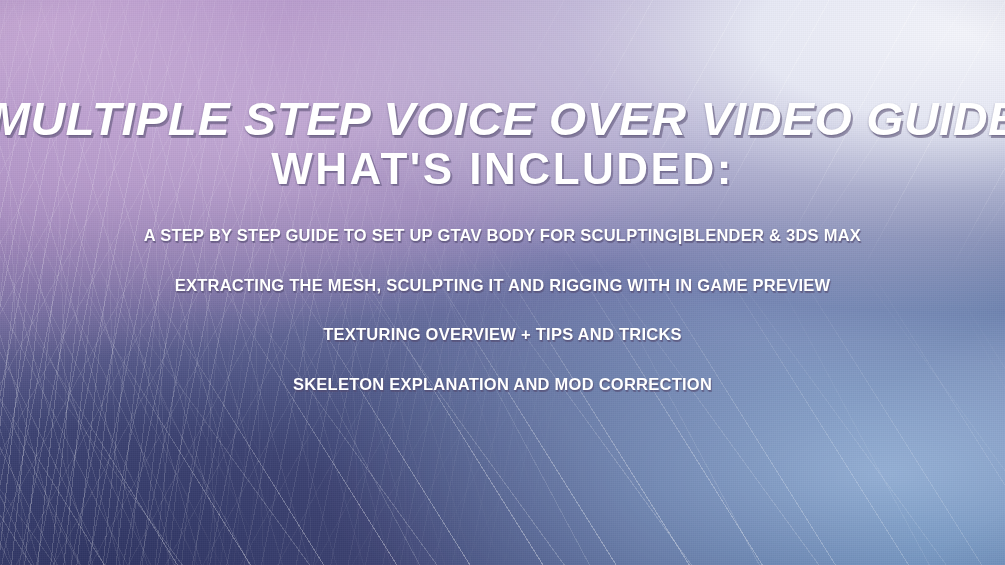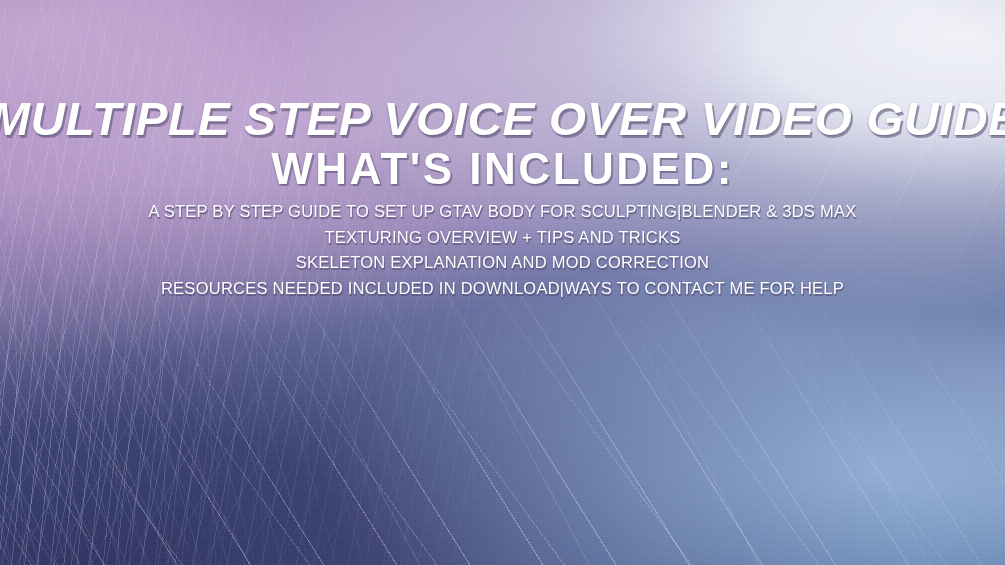--- a/index.html
+++ b/index.html
@@ -82,23 +82,24 @@
   .subhead{
     position:absolute;left:0;right:0;top:147px;text-align:center;
     font-size:44px;font-weight:700;color:#fff;letter-spacing:2.5px;
     line-height:1;white-space:nowrap;
     text-shadow:2px 2px 0 rgba(96,86,124,.5), 0 1px 2px rgba(60,54,90,.45);
   }
   .bullets{
     position:absolute;left:0;right:0;top:199px;text-align:center;
   }
   .bullet{
-    font-size:16.5px;font-weight:400;color:#fff;letter-spacing:.25px;
+    font-size:16.5px;font-weight:700;color:#fff;letter-spacing:.25px;
     line-height:25.5px;white-space:nowrap;
     text-shadow:1px 2px 0 rgba(88,78,116,.55), 0 1px 2px rgba(56,50,86,.45);
+    margin-top:24px;
   }
 </style>
 </head>
 <body>
 
 <div id="poster">
 
   <div class="bg bg-base"></div>
   <div class="bg bg-sheen"></div>
   <div class="bg bg-creases"></div>
@@ -109,19 +110,19 @@
   <div class="bg bg-vignette"></div>
 
   <div class="content">
 
     <div class="headline">MULTIPLE STEP VOICE OVER VIDEO GUIDE</div>
 
     <div class="subhead">WHAT'S INCLUDED:</div>
 
     <div class="bullets">
       <div class="bullet">A STEP BY STEP GUIDE TO SET UP GTAV BODY FOR SCULPTING|BLENDER &amp; 3DS MAX</div>
+      <div class="bullet">EXTRACTING THE MESH, SCULPTING IT AND RIGGING WITH IN GAME PREVIEW</div>
       <div class="bullet">TEXTURING OVERVIEW + TIPS AND TRICKS</div>
       <div class="bullet">SKELETON EXPLANATION AND MOD CORRECTION</div>
-      <div class="bullet">RESOURCES NEEDED INCLUDED IN DOWNLOAD|WAYS TO CONTACT ME FOR HELP</div>
     </div>
 
   </div>
 </div>
 
 </body></html>

